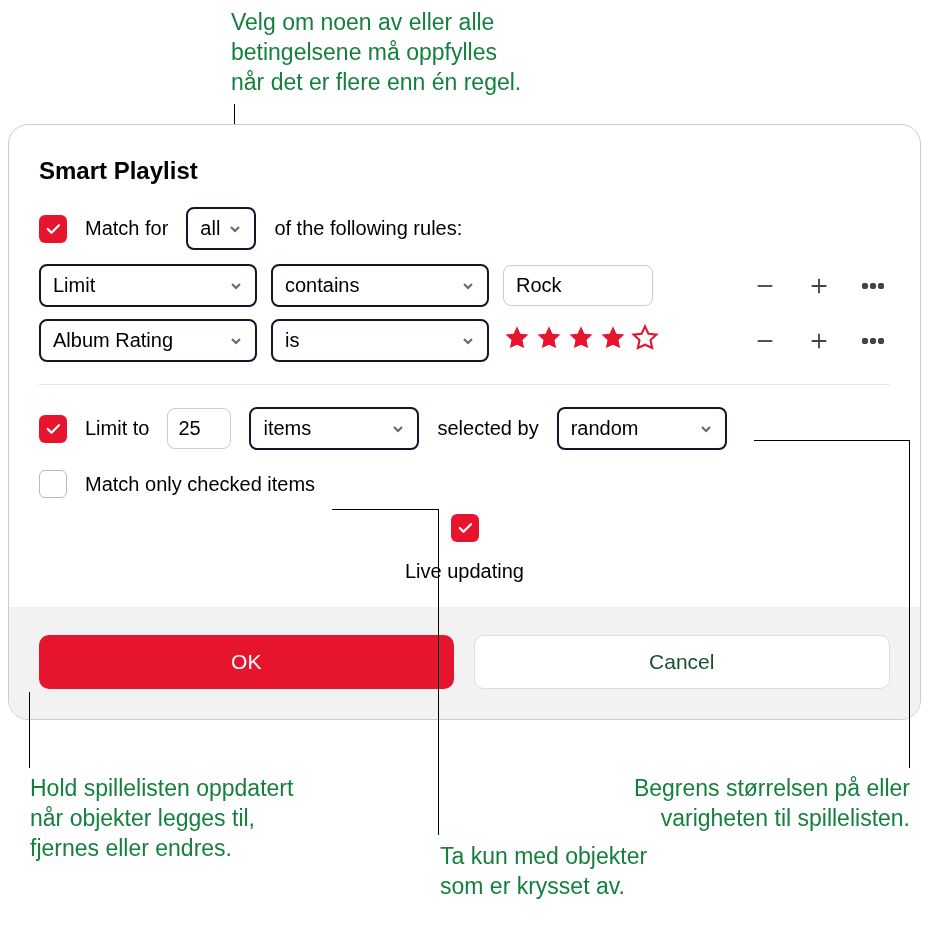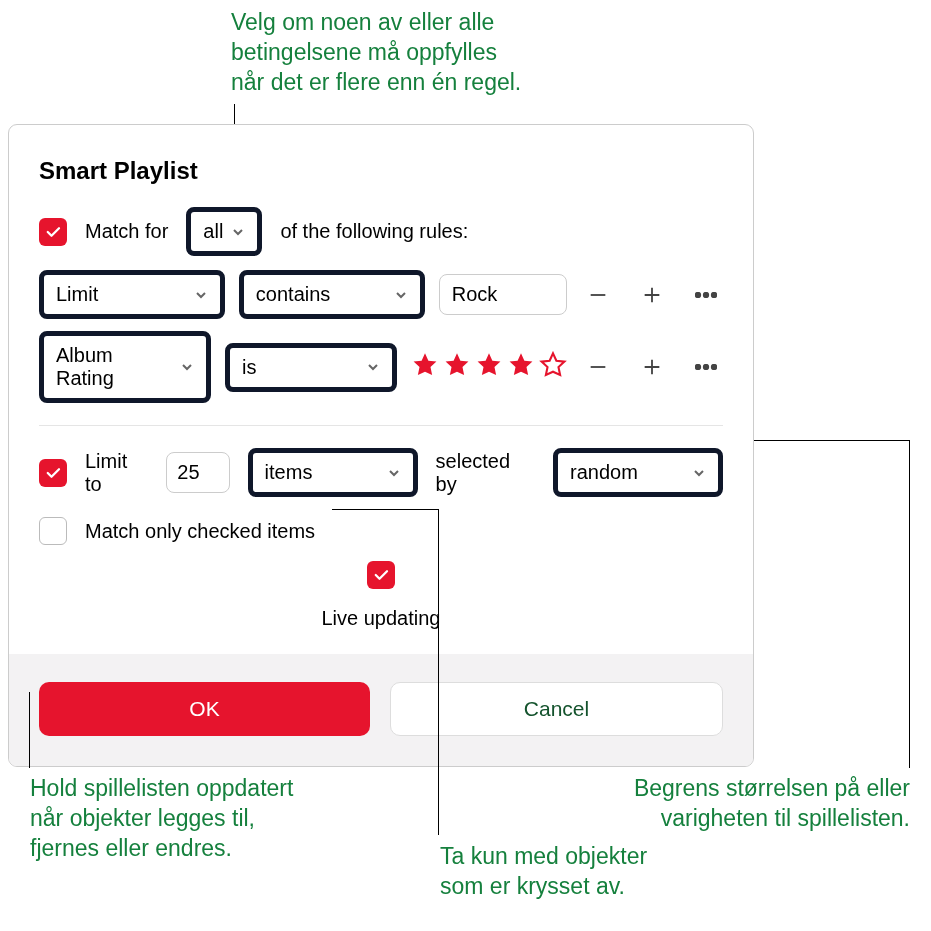--- a/index.html
+++ b/index.html
@@ -20,23 +20,23 @@
     white-space: pre-line;
   }
   .callout-line {
     position: absolute;
     background: #000;
   }
   .dialog {
     position: absolute;
     top: 124px;
     left: 8px;
-    width: 746px;
+    width: 913px;
     border: 1px solid #ccc;
-    border-radius: 9px;
+    border-radius: 20px;
     background: #fff;
     overflow: hidden;
   }
   .dialog-body {
     padding: 32px 30px 0 30px;
   }
   .title {
     font-size: 24px;
     font-weight: 700;
     margin-bottom: 22px;
@@ -59,21 +59,21 @@
   .checkbox.checked {
     background: #e6142d;
   }
   .checkbox.unchecked {
     border: 1.5px solid #bbb;
     background: #fff;
   }
   .checkbox.checked svg { width: 18px; height: 18px; }
   .label { font-size: 20px; }
   .select {
-    border: 5px solid #0f172a;
+    border: 2px solid #0f172a;
     border-radius: 8px;
     padding: 8px 12px;
     display: inline-flex;
     align-items: center;
     justify-content: space-between;
     background: #fff;
     font-size: 20px;
     cursor: pointer;
     gap: 8px;
   }

